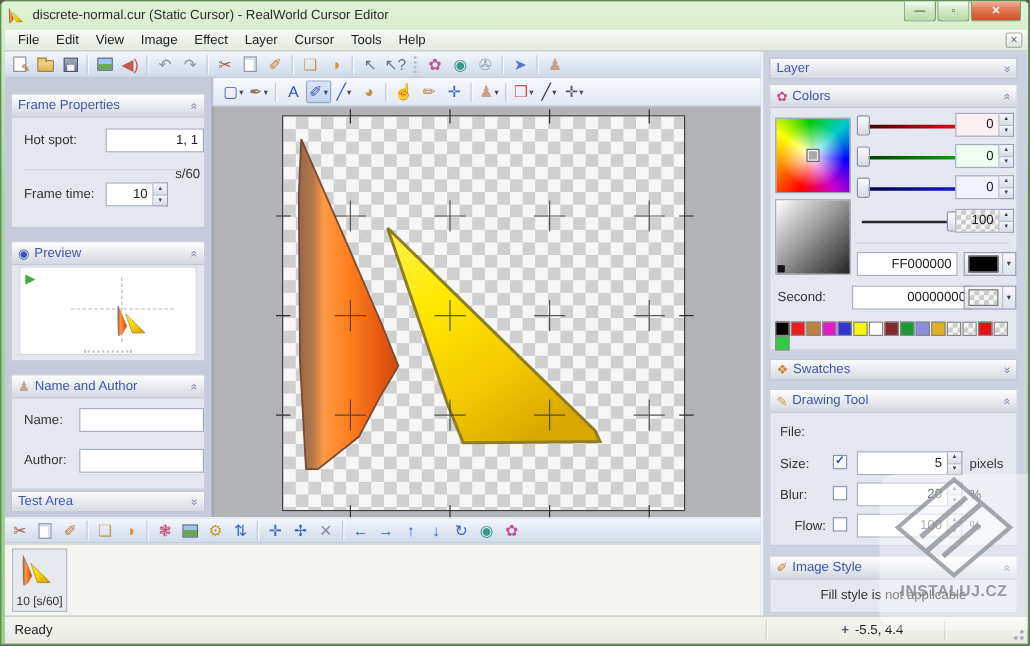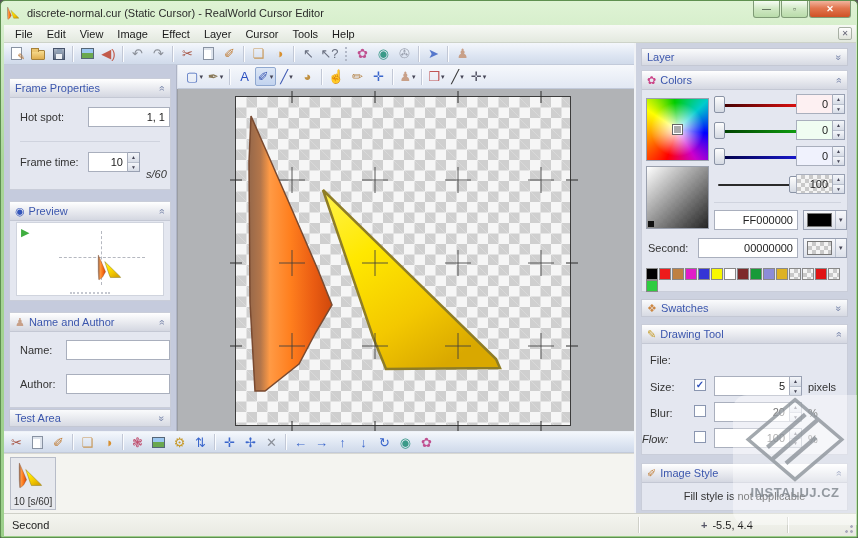--- a/index.html
+++ b/index.html
@@ -290,21 +290,21 @@
           </div>
           <div class="rowline" style="top:43px;"></div>
           <span class="flabel" style="position:absolute;left:10px;top:58px;">Frame time:</span>
           <div class="tinput num" style="position:absolute;left:78px;top:54px;width:40px;">
             <span>10</span>
           </div>
           <div class="spin" style="position:absolute;left:118px;top:54px;">
               <span>▲</span>
               <span>▼</span>
             </div>
-          <span class="flabel" style="position:absolute;left:136px;top:70px;font-style:italic;">s/60</span>
+          <span class="flabel" style="position:absolute;left:136px;top:41px;">s/60</span>
         </div>
       </div>
 
       <div class="sec" style="top:136px;height:100px;">
         <div class="hdr">
           <span class="hicon" style="color:#3355bb;">◉</span>
           <span>Preview</span>
           <span class="chev">»</span>
         </div>
         <div id="previewbox">
@@ -503,21 +503,21 @@
 
           <div class="tinput num" style="position:absolute;left:72px;top:120px;width:84px;">
               <span>FF000000</span>
             </div>
           <div class="cdd" style="left:161px;top:120px;width:44px;">
             <span class="cddsw" style="background:#000;"></span>
             <span class="cddarr">▾</span>
           </div>
 
           <span class="flabel" style="position:absolute;left:6px;top:152px;">Second:</span>
-          <div class="tinput num" style="position:absolute;left:56px;top:148px;width:100px;">
+          <div class="tinput num" style="position:absolute;left:68px;top:148px;width:100px;">
               <span>00000000</span>
             </div>
           <div class="cdd" style="left:161px;top:148px;width:44px;">
             <span class="cddsw checker-s"></span>
             <span class="cddarr">▾</span>
           </div>
 
           <div style="position:absolute;left:4px;top:178px;right:2px;">
             
           <span class="sw" style="background: rgb(0, 0, 0);"></span><span class="sw" style="background: rgb(238, 28, 28);"></span><span class="sw" style="background: rgb(191, 128, 64);"></span><span class="sw" style="background: rgb(224, 28, 200);"></span><span class="sw" style="background: rgb(52, 52, 214);"></span><span class="sw" style="background: rgb(248, 248, 0);"></span><span class="sw" style="background: rgb(255, 255, 255);"></span><span class="sw" style="background: rgb(126, 42, 42);"></span><span class="sw" style="background: rgb(24, 154, 56);"></span><span class="sw" style="background: rgb(140, 140, 216);"></span><span class="sw" style="background: rgb(221, 178, 36);"></span><span class="sw checker-s"></span><span class="sw checker-s"></span><span class="sw" style="background: rgb(224, 20, 20);"></span><span class="sw checker-s"></span><span class="sw" style="background: rgb(46, 204, 64);"></span></div>
@@ -554,21 +554,21 @@
           <span class="cb" style="position:absolute;left:52px;top:61px;"></span>
           <div class="tinput num" style="position:absolute;left:72px;top:58px;width:76px;">
               <span>20</span>
             </div>
           <div class="spin" style="position:absolute;left:148px;top:58px;">
               <span>▲</span>
               <span>▼</span>
             </div>
           <span class="flabel" style="position:absolute;left:166px;top:63px;">%</span>
 
-          <span class="flabel" style="position:absolute;left:0;top:89px;font-style:italic;">Flow:</span>
+          <span class="flabel" style="position:absolute;left:20px;top:89px;">Flow:</span>
           <span class="cb" style="position:absolute;left:52px;top:87px;"></span>
           <div class="tinput num" style="position:absolute;left:72px;top:84px;width:76px;">
               <span>100</span>
             </div>
           <div class="spin" style="position:absolute;left:148px;top:84px;">
               <span>▲</span>
               <span>▼</span>
             </div>
           <span class="flabel" style="position:absolute;left:166px;top:89px;">%</span>
         </div>
@@ -578,21 +578,21 @@
         <div class="hdr">
           <span class="hicon" style="color:#c07a30;">✐</span>
           <span>Image Style</span>
           <span class="chev">»</span>
         </div>
         <div style="text-align:center;padding-top:7px;color:#333;">Fill style is not applicable</div>
       </div>
     </div>
 
     <div id="statusbar">
-      <span style="margin-left:8px;">Second</span>
+      <span style="margin-left:8px;">Ready</span>
       <div class="ssep" style="margin-left:auto;"></div>
       <div style="width:148px;display:flex;align-items:center;gap:5px;padding-left:62px;">
         <span style="color:#556;font-weight:bold;">+</span>
         <span>-5.5, 4.4</span>
       </div>
       <div class="ssep"></div>
       <div style="width:68px;"></div>
       <div id="grip"></div>
     </div>
 

